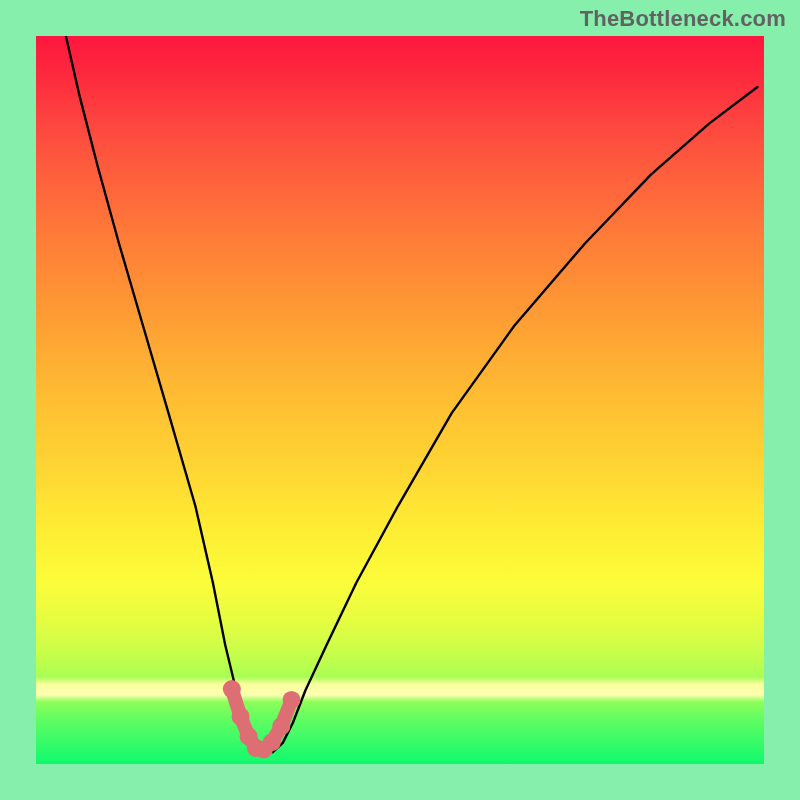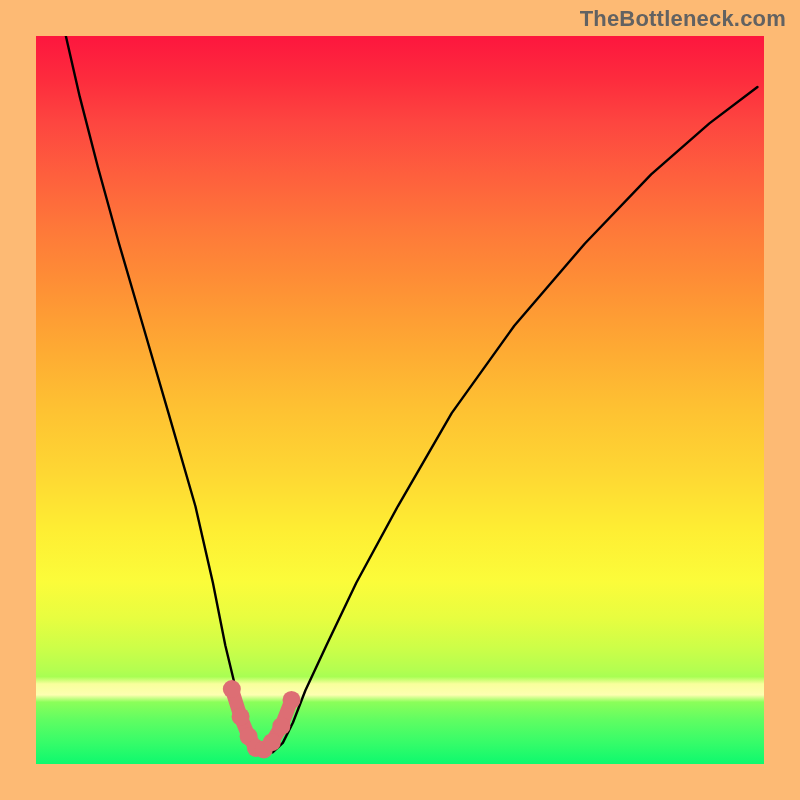--- a/index.html
+++ b/index.html
@@ -8,21 +8,21 @@
     width: 800px;
     height: 800px;
     background: #000;
     font-family: Arial, Helvetica, sans-serif;
     overflow: hidden;
   }
   .outer {
     position: relative;
     width: 800px;
     height: 800px;
-    background: #fdba74;
+    background: #86efac;
   }
   
   .watermark {
     position: absolute;
     top: 6px;
     right: 14px;
     color: #626262;
     font-size: 22px;
     font-weight: 600;
     letter-spacing: 0.2px;

